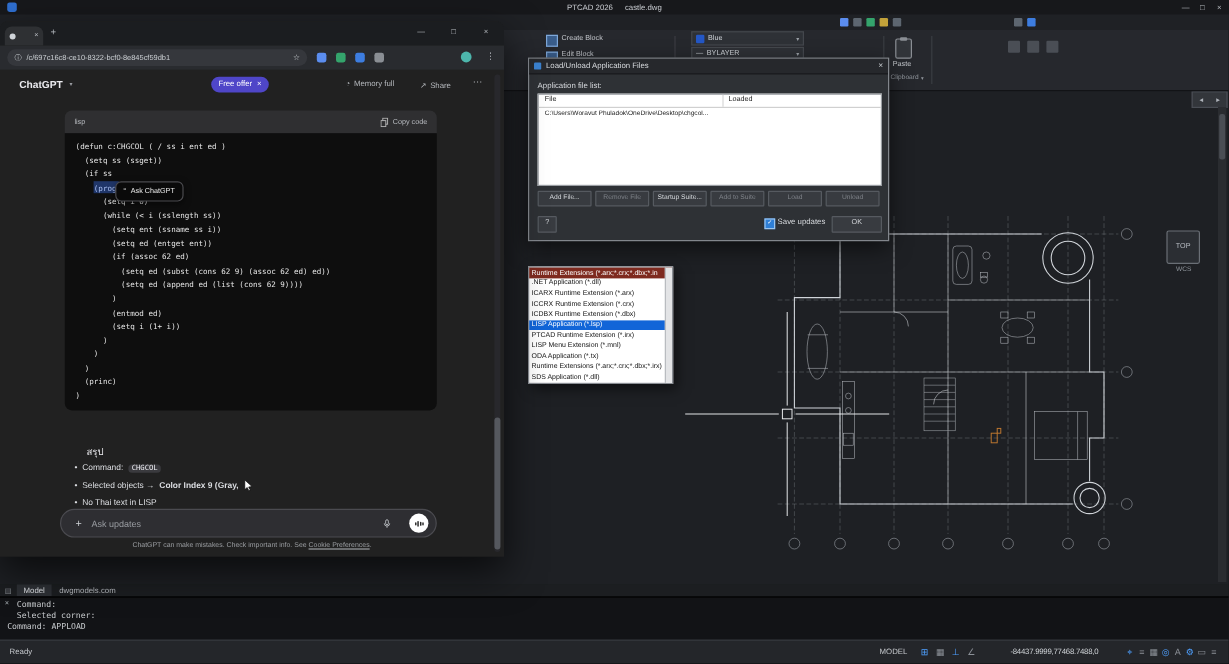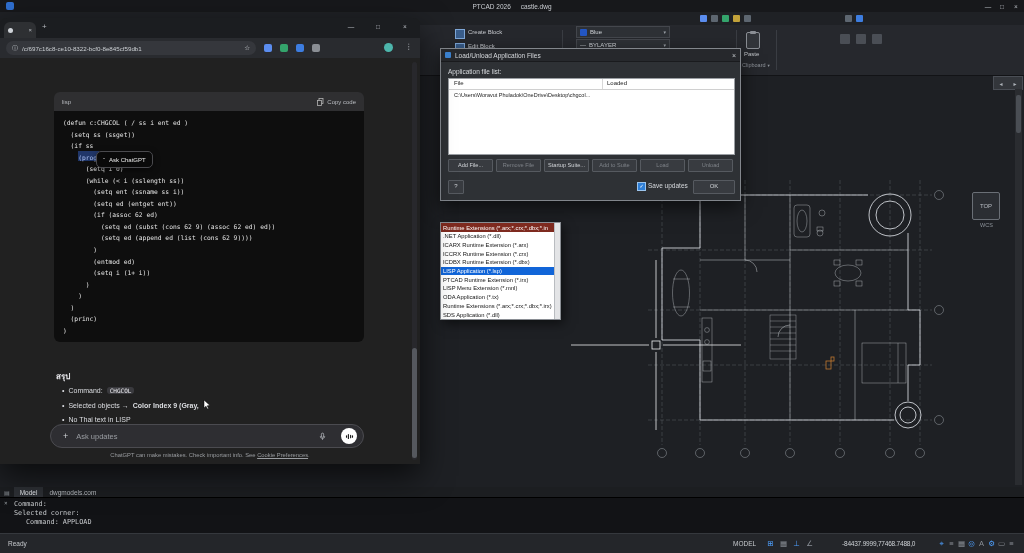--- a/index.html
+++ b/index.html
@@ -243,21 +243,21 @@
   <div class="a layouttabs f">
     <span style="margin:0 4px;font-size:6px;color:#8f949b">▤</span>
     <span class="ltab active">Model</span>
     <span class="ltab">dwgmodels.com</span>
   </div>
 
   <div class="a cmdline mono">
     <span class="a" style="left:4px;top:1px;font-size:6px;color:#9aa0a5">×</span>
     <div class="a cmdrow" style="left:14px;top:2px">Command:</div>
     <div class="a cmdrow" style="left:14px;top:11px">Selected corner:</div>
-    <div class="a cmdrow" style="left:26px;top:20px">Command: APPLOAD</div>
+    <div class="a cmdrow" style="left:6px;top:20px">Command: APPLOAD</div>
   </div>
 
   <div class="a statusbar">
     <span class="a" style="left:8px;top:6px">Ready</span>
     <span class="a" style="left:733px;top:6px">MODEL</span>
     <span class="a sico on" style="left:765px;top:5px">⊞</span>
     <span class="a sico" style="left:778px;top:5px">▦</span>
     <span class="a sico on" style="left:791px;top:5px">⊥</span>
     <span class="a sico" style="left:804px;top:5px">∠</span>
     <span class="a" style="left:842px;top:6px;letter-spacing:-0.2px;color:#ced2d6">-84437.9999,77468.7488,0</span>
@@ -333,20 +333,37 @@
         <span style="margin-left:auto;font-size:6.5px">☆</span>
       </div>
       <span class="a extico" style="left:264px;top:6px;background:#5b8def"></span>
       <span class="a extico" style="left:280px;top:6px;background:#34a46c"></span>
       <span class="a extico" style="left:296px;top:6px;background:#3d7de0"></span>
       <span class="a extico" style="left:312px;top:6px;background:#8a8e94"></span>
       <span class="a" style="left:384px;top:5px;width:9px;height:9px;border-radius:50%;background:#4db6ac"></span>
       <span class="a" style="left:405px;top:4px;font-size:7.5px;color:#c3c7cc">⋮</span>
     </div>
 
+    <div class="a chathdr">
+      <span class="a" style="left:16px;top:7px;font-size:8.5px;color:#ececf0;font-weight:bold">ChatGPT</span>
+      <span class="a" style="left:58px;top:9px;font-size:5px;color:#9a9da2">▾</span>
+      <div class="a badge">
+        <span>Free offer</span>
+        <span>×</span>
+      </div>
+      <div class="a hdrbtn" style="left:288px;top:9px">
+        <span>◔</span>
+        <span>Memory full</span>
+      </div>
+      <div class="a hdrbtn" style="left:350px;top:9px">
+        <span>↗</span>
+        <span>Share</span>
+      </div>
+      <span class="a" style="left:394px;top:6px;font-size:8px;color:#b6b9be">⋯</span>
+    </div>
 
     <div class="a codewrap">
       <div class="codehdr">
         <span>lisp</span>
         <span style="margin-left:auto;display:flex;align-items:center;gap:3px">
           <svg width="7" height="8">
               <rect x="2" y="0.5" width="4" height="5" fill="none" stroke="#b4b4b4" stroke-width="0.8"></rect>
               <rect x="0.5" y="2.5" width="4" height="5" fill="#2f2f31" stroke="#b4b4b4" stroke-width="0.8"></rect>
             </svg>
           <span>Copy code</span>
@@ -374,21 +391,21 @@
         <div>)</div>
       </div>
       <div class="a selhl"></div>
     </div>
 
     <div class="a tooltip">
       <span>“</span>
       <span>Ask ChatGPT</span>
     </div>
 
-    <div class="a" style="left:56px;top:352px;font-size:8px;font-weight:bold;color:#ececf0">สรุป</div>
+    <div class="a" style="left:72px;top:352px;font-size:8px;font-weight:normal;color:#ececf0">สรุป</div>
 
     <div class="a bullet" style="left:62px;top:369px">
       <span>•</span>
       <span>Command: </span>
       <code class="inlinecode">CHGCOL</code>
     </div>
     <div class="a bullet" style="left:62px;top:384px">
       <span>•</span>
       <span>Selected objects → </span>
       <b>Color Index 9 (Gray,</b>

